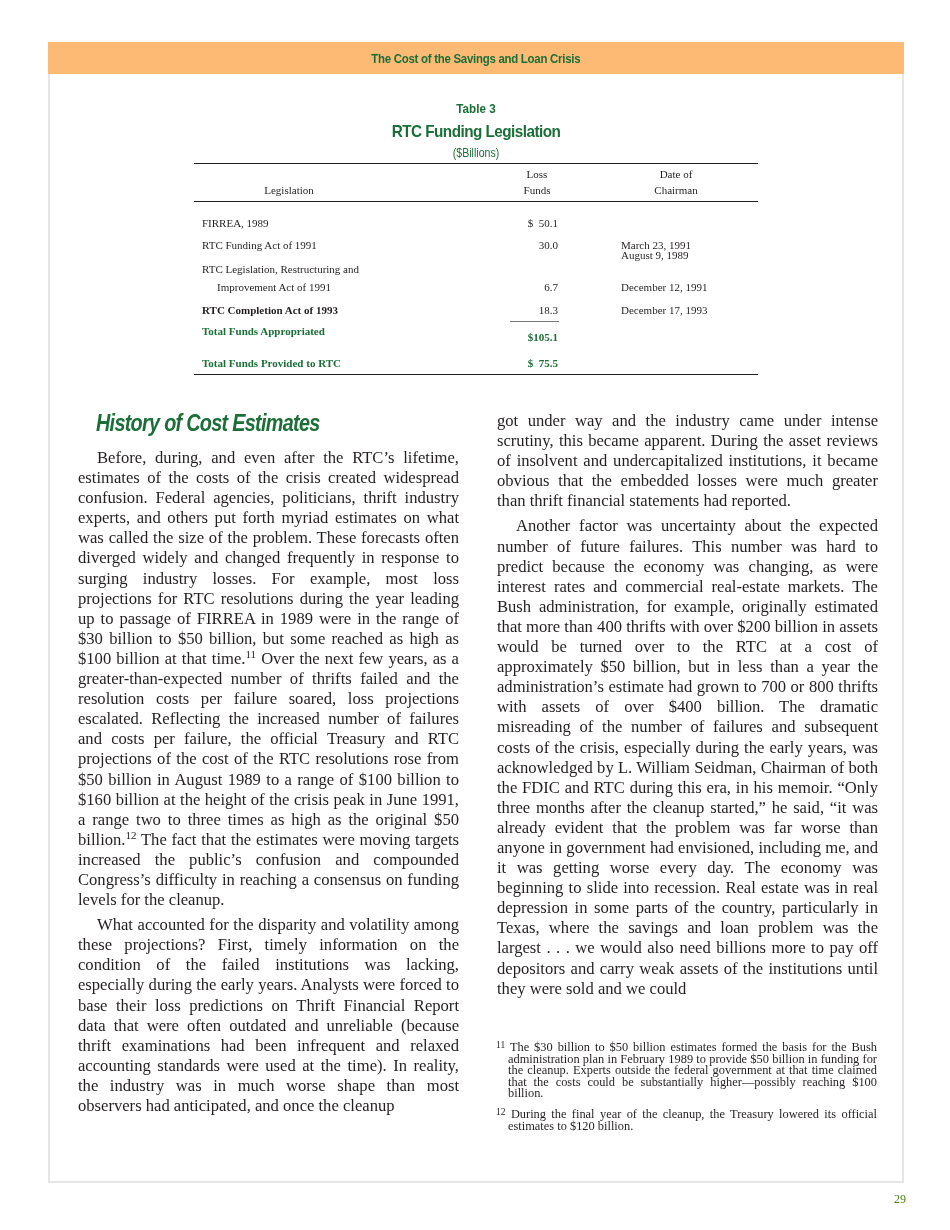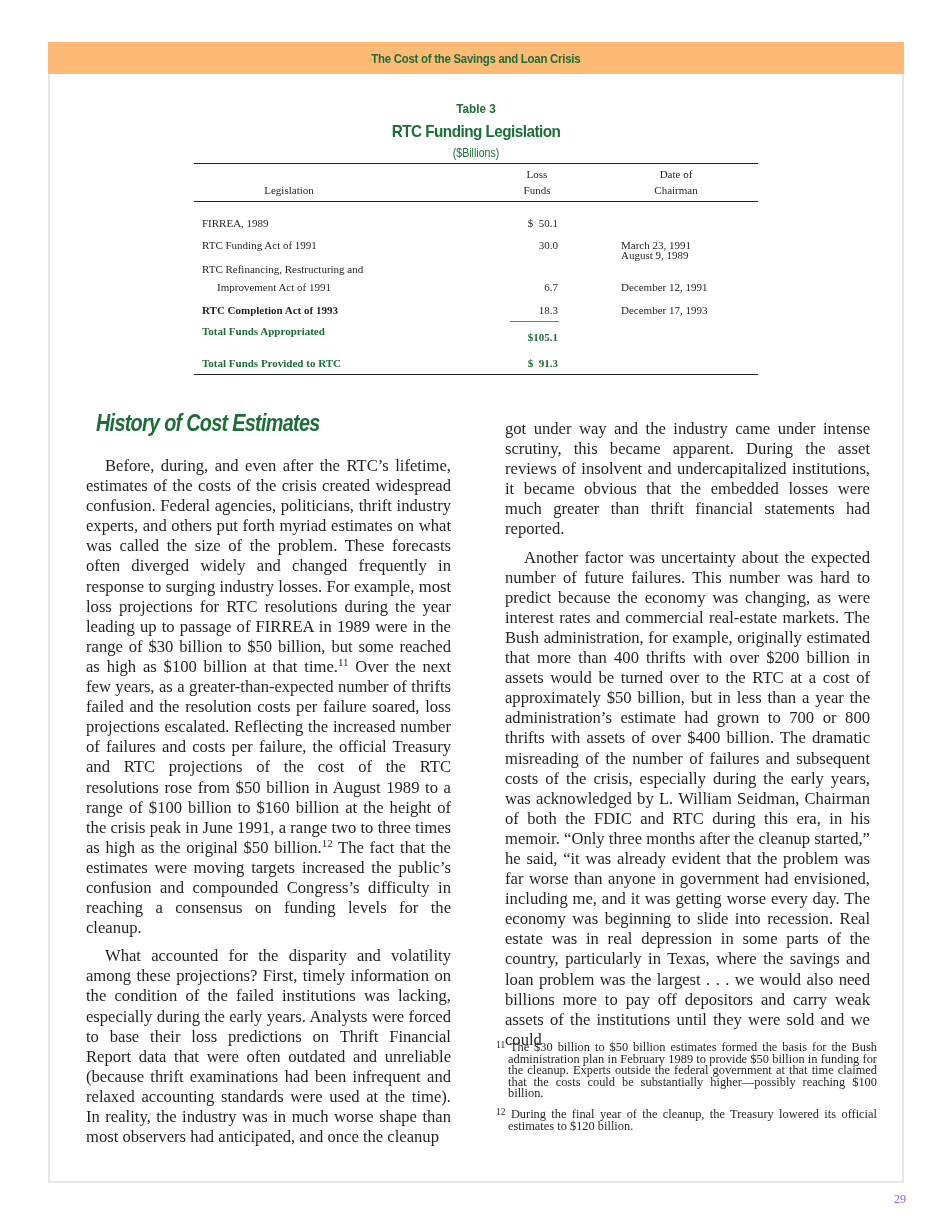--- a/index.html
+++ b/index.html
@@ -13,31 +13,31 @@
   .tbl-unit { top: 146px; font-size: 12px; transform: scaleX(0.88); }
   .table { position: absolute; left: 194px; top: 163px; width: 564px; }
   .rule { position: absolute; left: 0; width: 564px; height: 1px; background: #231f20; }
   .th { position: absolute; font-size: 11px; line-height: 16px; text-align: center; }
   .cell { position: absolute; font-size: 11px; line-height: 18px; white-space: nowrap; }
   .num { text-align: right; width: 70px; }
   .total { color: #1b6e37; font-weight: bold; }
   .underline-bar { position: absolute; left: 316px; width: 49px; height: 1px; background: #777; }
   .section-heading { position: absolute; left: 96px; top: 410px; font-family: "Liberation Sans", "DejaVu Sans", sans-serif; font-style: italic; font-weight: bold; font-size: 23px; color: #1b6e37; letter-spacing: -0.8px; transform: scaleX(0.86); transform-origin: left; white-space: nowrap; }
   .col { position: absolute; font-size: 16.6px; line-height: 20.1px; text-align: justify; }
-  .col p { margin: 8px; }
+  .col p { margin: 0; }
   .col p.ind { text-indent: 19px; }
   .col p + p { margin-top: 5px; }
   .col-left { left: 78px; top: 448px; width: 381px; }
   .col-right { left: 497px; top: 411px; width: 381px; }
   sup { font-size: 11px; line-height: 0; vertical-align: 6px; }
   .footnotes { position: absolute; left: 496px; top: 1042px; width: 381px; font-size: 12.4px; line-height: 11.6px; text-align: justify; }
   .fn { padding-left: 12px; text-indent: -12px; }
   .fn + .fn { margin-top: 9px; }
   .fn sup { font-size: 9.5px; vertical-align: 3px; }
-  .page-num { position: absolute; right: 44px; top: 1192px; font-size: 12px; color: #8b5cf6; }
+  .page-num { position: absolute; right: 44px; top: 1192px; font-size: 12px; color: #4d7c0f; }
 </style>
 </head>
 <body>
 
 <div class="frame"></div>
 <div class="header-band">
   <span class="header-title">The Cost of the Savings and Loan Crisis</span>
 </div>
 
 <div class="tbl-caption tbl-num">Table 3</div>
@@ -57,38 +57,38 @@
     <div class="cell" style="left:8px; top:51px;">FIRREA, 1989</div>
     <div class="cell num" style="left:294px; top:51px; white-space:pre;">$  50.1</div>
     <div class="cell" style="left:427px; top:63px;margin-top:20px;">August 9, 1989</div>
   </div>
   <div>
     <div class="cell" style="left:8px; top:73px;">RTC Funding Act of 1991</div>
     <div class="cell num" style="left:294px; top:73px;">30.0</div>
     <div class="cell" style="left:427px; top:73px;">March 23, 1991</div>
   </div>
   <div>
-    <div class="cell" style="left:8px; top:97px;">RTC Refinancing, Restructuring and</div>
+    <div class="cell" style="left:8px; top:97px;">RTC Legislation, Restructuring and</div>
     <div class="cell" style="left:23px; top:115px;">Improvement Act of 1991</div>
     <div class="cell num" style="left:294px; top:115px;">6.7</div>
     <div class="cell" style="left:427px; top:115px;">December 12, 1991</div>
   </div>
   <div>
     <div class="cell" style="left:8px; top:138px;font-weight:bold;">RTC Completion Act of 1993</div>
     <div class="cell num" style="left:294px; top:138px;">18.3</div>
     <div class="cell" style="left:427px; top:138px;">December 17, 1993</div>
   </div>
   <div class="underline-bar" style="top:158px;"></div>
   <div>
     <div class="cell total" style="left:8px; top:159px;">Total Funds Appropriated</div>
     <div class="cell num total" style="left:294px; top:165px;font-family:Liberation Serif, serif;">$105.1</div>
   </div>
   <div>
     <div class="cell total" style="left:8px; top:191px;">Total Funds Provided to RTC</div>
-    <div class="cell num total" style="left:294px; top:191px; white-space:pre;">$  91.3</div>
+    <div class="cell num total" style="left:294px; top:191px; white-space:pre;">$  75.5</div>
   </div>
   <div class="rule" style="top:211px;"></div>
 </div>
 
 <div class="section-heading">History of Cost Estimates</div>
 
 <div class="col col-left">
   <p class="ind"><span>Before, during, and even after the RTC’s lifetime, estimates of the costs of the crisis created widespread confusion.  Federal agencies, politicians, thrift industry experts, and others put forth myriad estimates on what was called the size of the problem.  These forecasts often diverged widely and changed frequently in response to surging industry losses.  For example, most loss projections for RTC resolutions during the year leading up to passage of FIRREA in 1989 were in the range of $30 billion to $50 billion, but some reached as high as $100 billion at that time.</span><sup>11</sup><span>  Over the next few years, as a greater-than-expected number of thrifts failed and the resolution costs per failure soared, loss projections escalated. Reflecting the increased number of failures and costs per failure, the official Treasury and RTC projections of the cost of the RTC resolutions rose from $50 billion in August 1989 to a range of $100 billion to $160 billion at the height of the crisis peak in June 1991, a range two to three times as high as the original $50 billion.</span><sup>12</sup><span>  The fact that the estimates were moving targets increased the public’s confusion and compounded Congress’s difficulty in reaching a consensus on funding levels for the cleanup.</span></p>
   <p class="ind">What accounted for the disparity and volatility among these projections?  First, timely information on the condition of the failed institutions was lacking, especially during the early years.  Analysts were forced to base their loss predictions on Thrift Financial Report data that were often outdated and unreliable (because thrift examinations had been infrequent and relaxed accounting standards were used at the time). In reality, the industry was in much worse shape than most observers had anticipated, and once the cleanup</p>
 </div>

